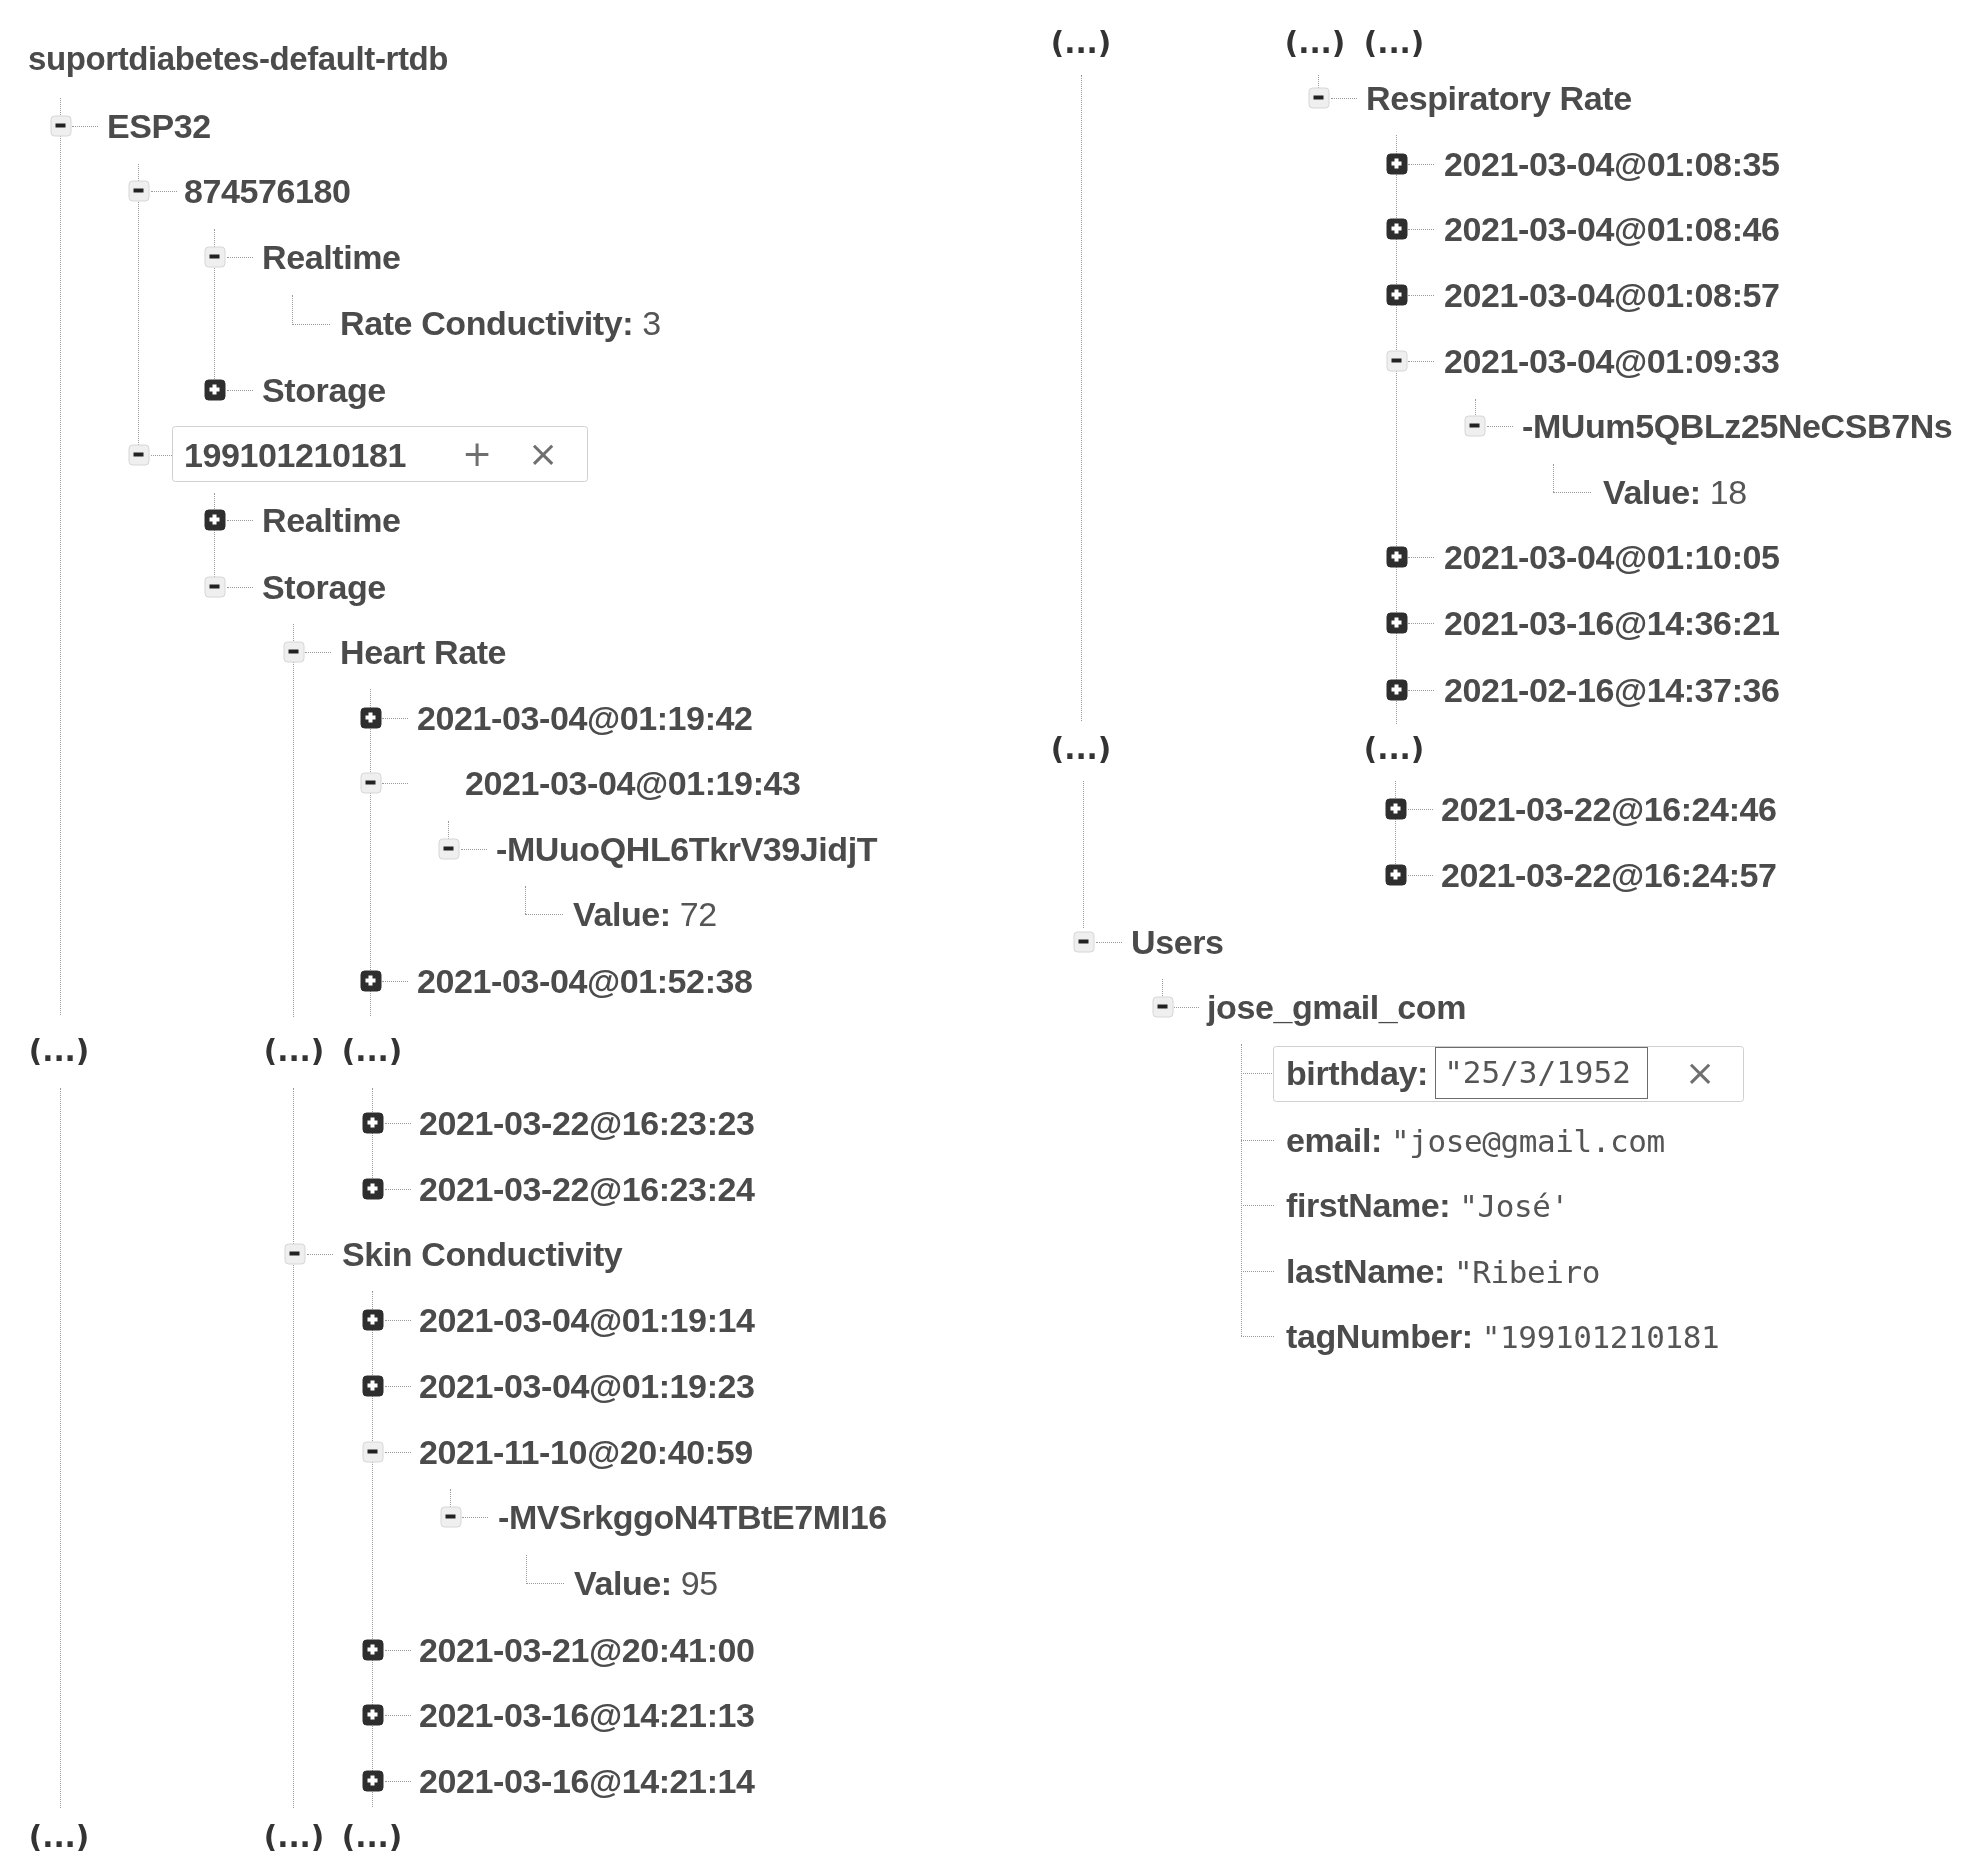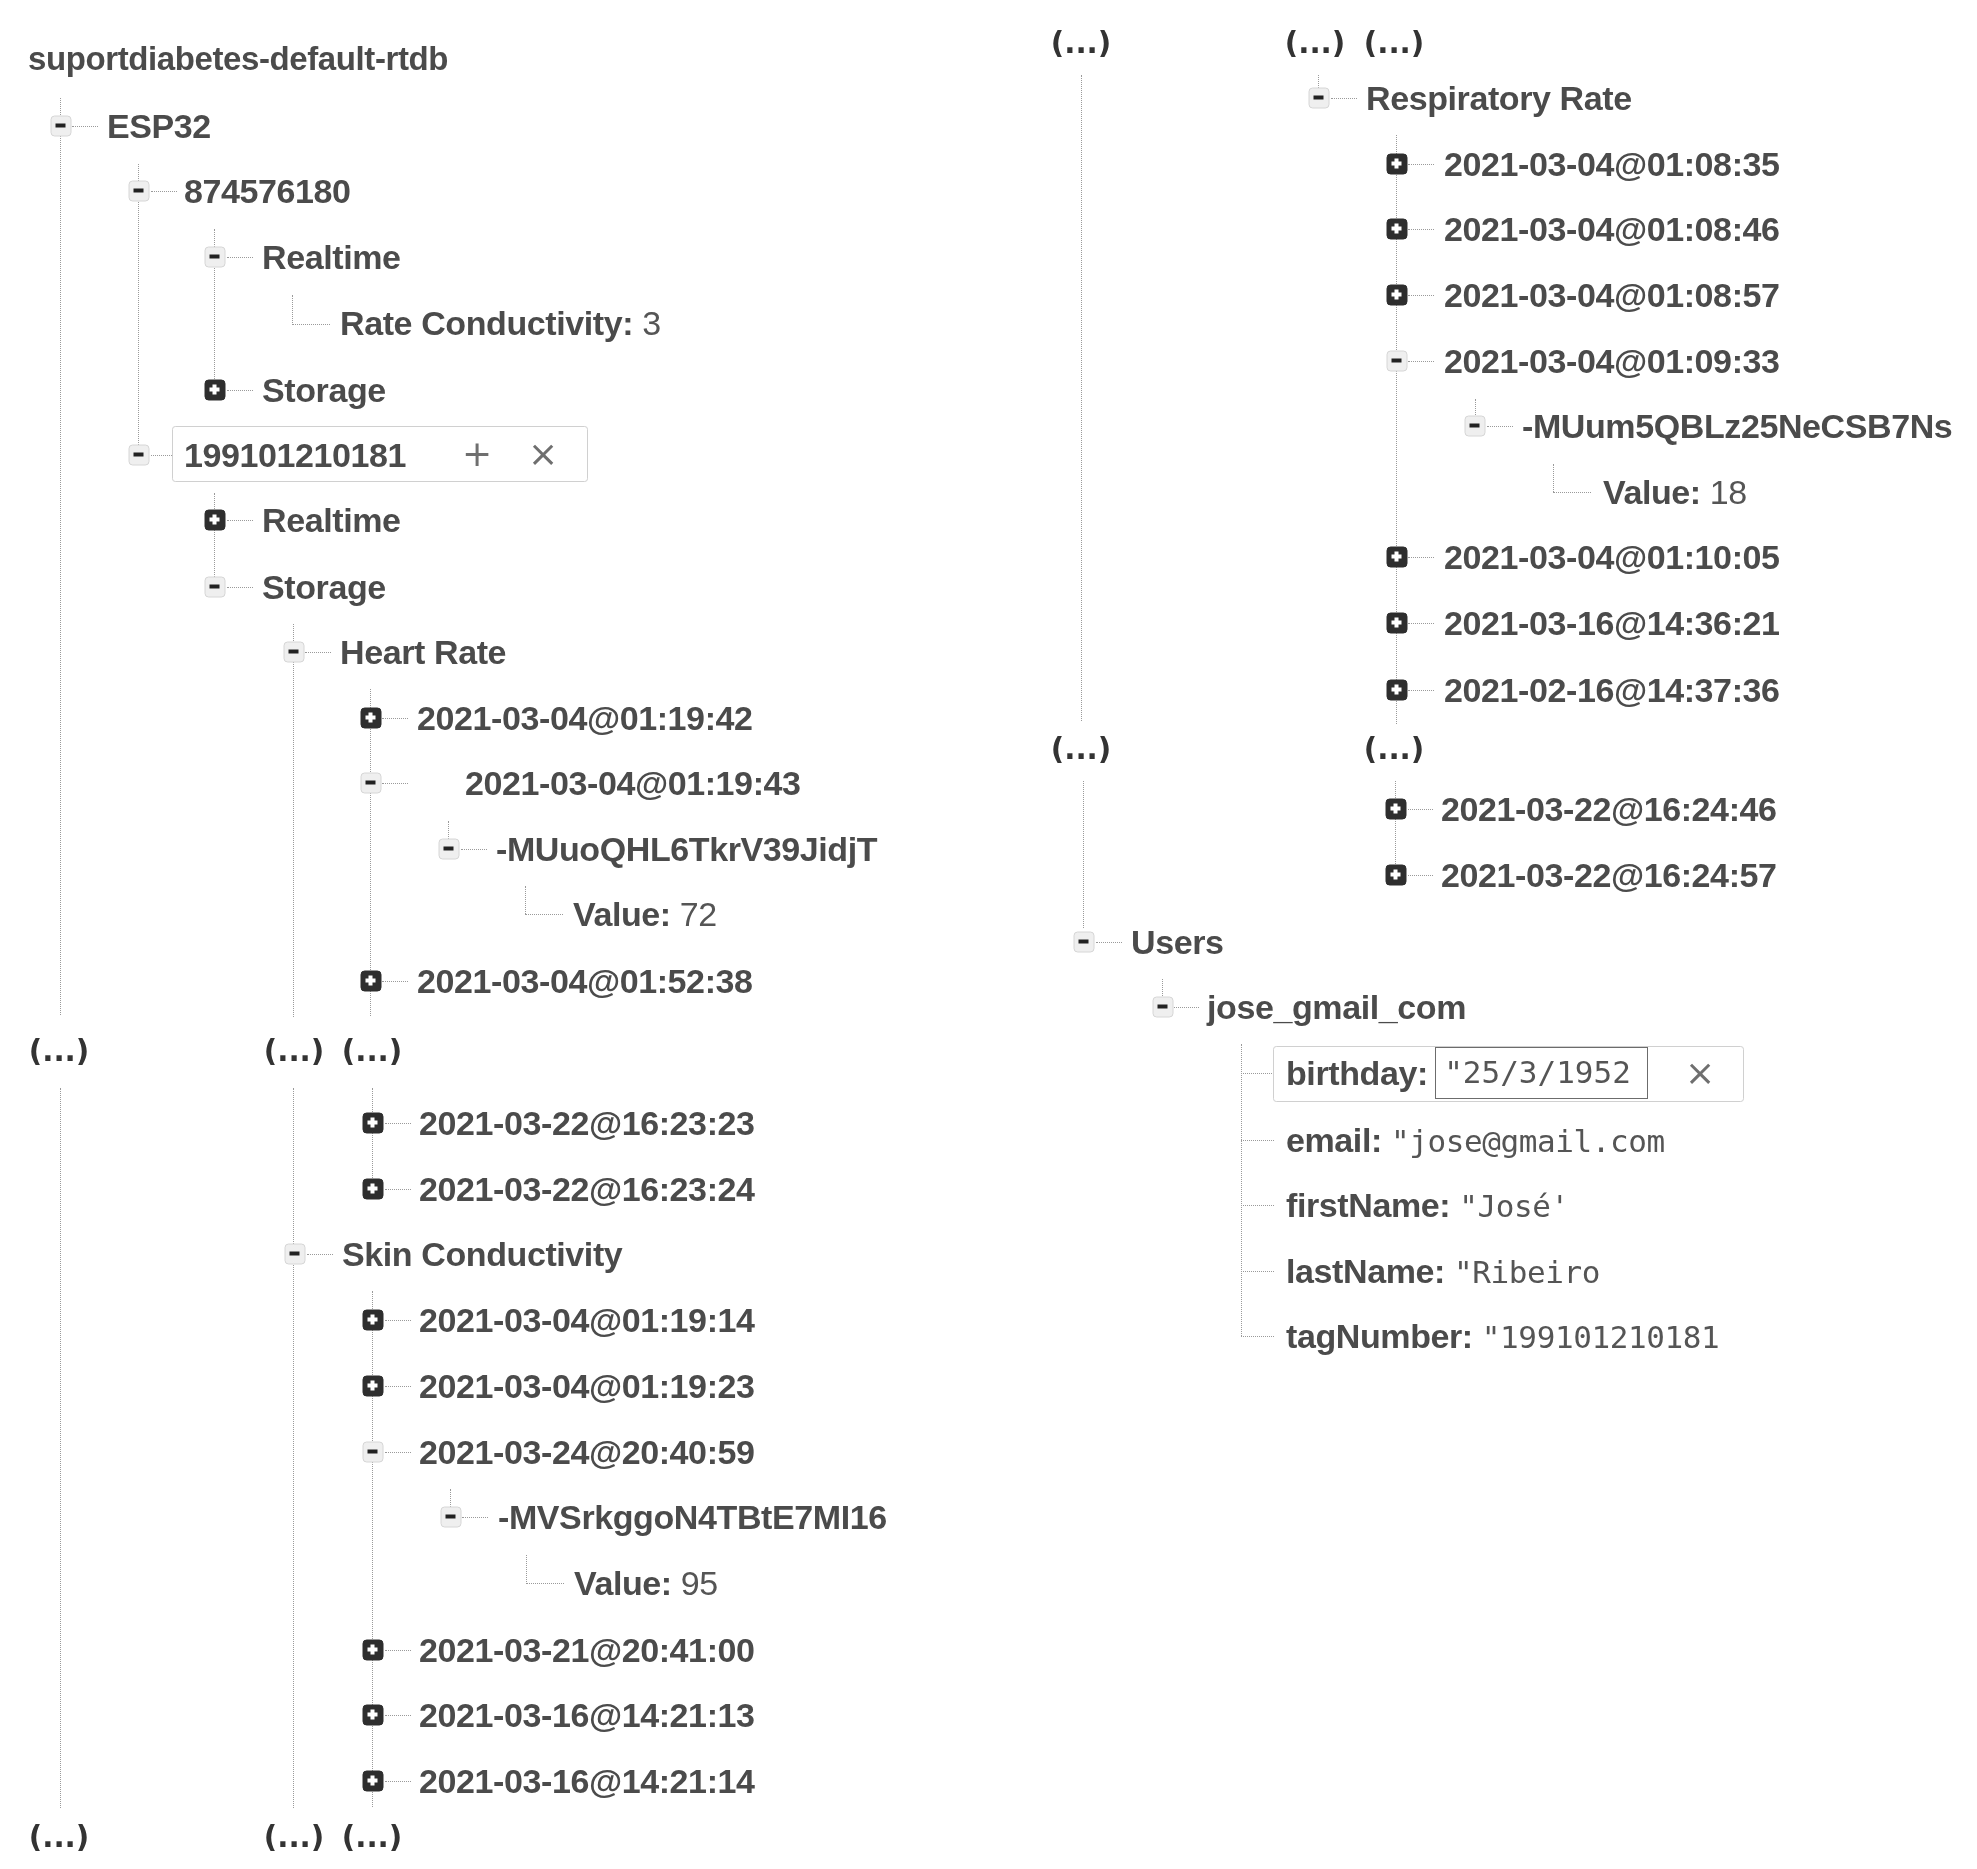--- a/index.html
+++ b/index.html
@@ -127,21 +127,21 @@
 
 <div class="vline" style="left:372px;top:1291px;height:516px;"></div>
 <div class="node plus" style="left:373px;top:1320px;"></div>
 <div class="hline" style="left:385px;top:1320px;width:26px;"></div>
 <div class="txt" style="left:419px;top:1320px;">2021-03-04@01:19:14</div>
 <div class="node plus" style="left:373px;top:1386px;"></div>
 <div class="hline" style="left:385px;top:1386px;width:26px;"></div>
 <div class="txt" style="left:419px;top:1386px;text-align:center;">2021-03-04@01:19:23</div>
 <div class="node minus" style="left:373px;top:1452px;"></div>
 <div class="hline" style="left:385px;top:1452px;width:26px;"></div>
-<div class="txt" style="left:419px;top:1452px;">2021-03-24@20:40:59</div>
+<div class="txt" style="left:419px;top:1452px;">2021-11-10@20:40:59</div>
 
 <div class="vline" style="left:450px;top:1489px;height:28px;"></div>
 <div class="node minus" style="left:451px;top:1517px;"></div>
 <div class="hline" style="left:462px;top:1517px;width:26px;"></div>
 <div class="txt" style="left:498px;top:1517px;">-MVSrkggoN4TBtE7MI16</div>
 
 <div class="vline" style="left:526px;top:1555px;height:29px;"></div>
 <div class="hline" style="left:526px;top:1583px;width:38px;"></div>
 <div class="txt" style="left:574px;top:1583px;">
   <span>Value:</span>

